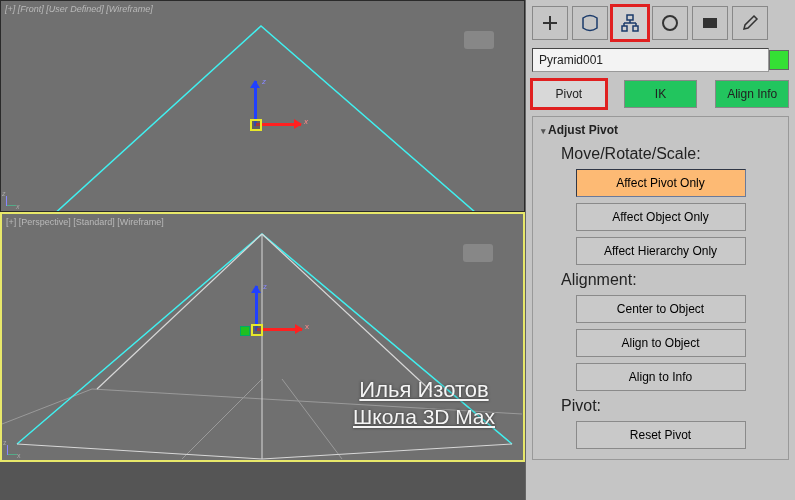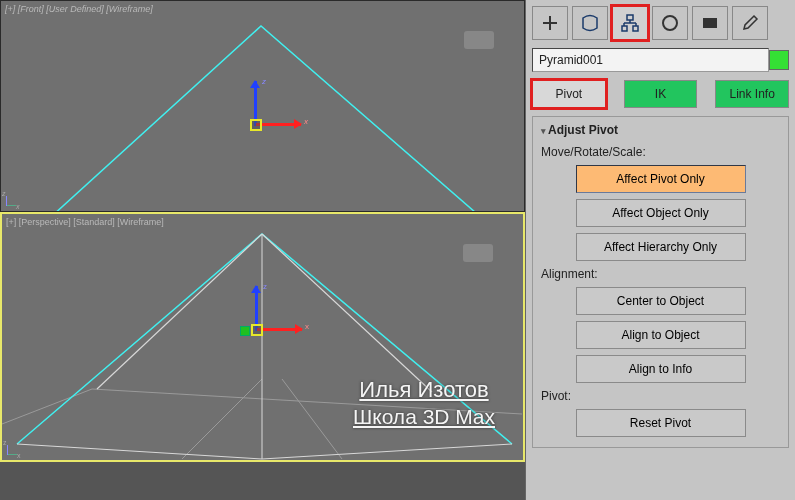--- a/index.html
+++ b/index.html
@@ -40,21 +40,21 @@
   .obj-name { flex:1; background: #f3f3f3; border: 1px inset #999; padding: 4px 6px; font-size: 12px; }
   .swatch { width: 20px; height: 20px; background: #35e035; border: 1px solid #666; }
 
   .tab-row { display: flex; gap: 18px; margin-bottom: 8px; }
   .tab { flex:1; text-align: center; padding: 6px 4px; border: 1px solid #888; background: #22c55e; font-size: 12px; }
   .tab.active { background: #d8d8d8; outline: 3px solid #e02020; outline-offset: -1px; }
 
   .rollout { border: 1px solid #999; background: #c5c5c5; padding: 6px 8px 4px; }
   .rollout-title { font-weight: bold; font-size: 12px; margin-bottom: 8px; }
   .rollout-title::before { content: "▾ "; font-size: 9px; color: #555; }
-  .group-label { font-size: 12px; margin: 6px 0 6px 0; }
+  .group-label { font-size: 16px; margin: 6px 0 6px 20px; }
   .panel-btn { display:block; width: 170px; margin: 0 auto 6px; padding: 6px 4px; text-align: center; background: #c9c9c9; border: 1px solid #8a8a8a; font-size: 12px; }
   .panel-btn.pressed { background: #fdba74; border: 1px inset #6a7a9a; }
 
   .watermark { position: absolute; right: 28px; bottom: 30px; color: #f5f5f5; font-size: 22px; text-align: center; line-height: 1.25; pointer-events: none; text-shadow: 0 0 3px #333; text-decoration: underline; }
   .watermark .l2 { font-size: 21px; }
 </style>
 </head>
 <body>
 
 <div class="app">
@@ -161,21 +161,21 @@
     </div>
 
     <div class="obj-row">
       <div class="obj-name">Pyramid001</div>
       <div class="swatch"></div>
     </div>
 
     <div class="tab-row">
       <div class="tab active">Pivot</div>
       <div class="tab">IK</div>
-      <div class="tab">Link Info</div>
+      <div class="tab">Align Info</div>
     </div>
 
     <div class="rollout">
       <div class="rollout-title">Adjust Pivot</div>
 
       <div class="group-label">Move/Rotate/Scale:</div>
       <button class="panel-btn pressed">Affect Pivot Only</button>
       <button class="panel-btn">Affect Object Only</button>
       <button class="panel-btn">Affect Hierarchy Only</button>
 

